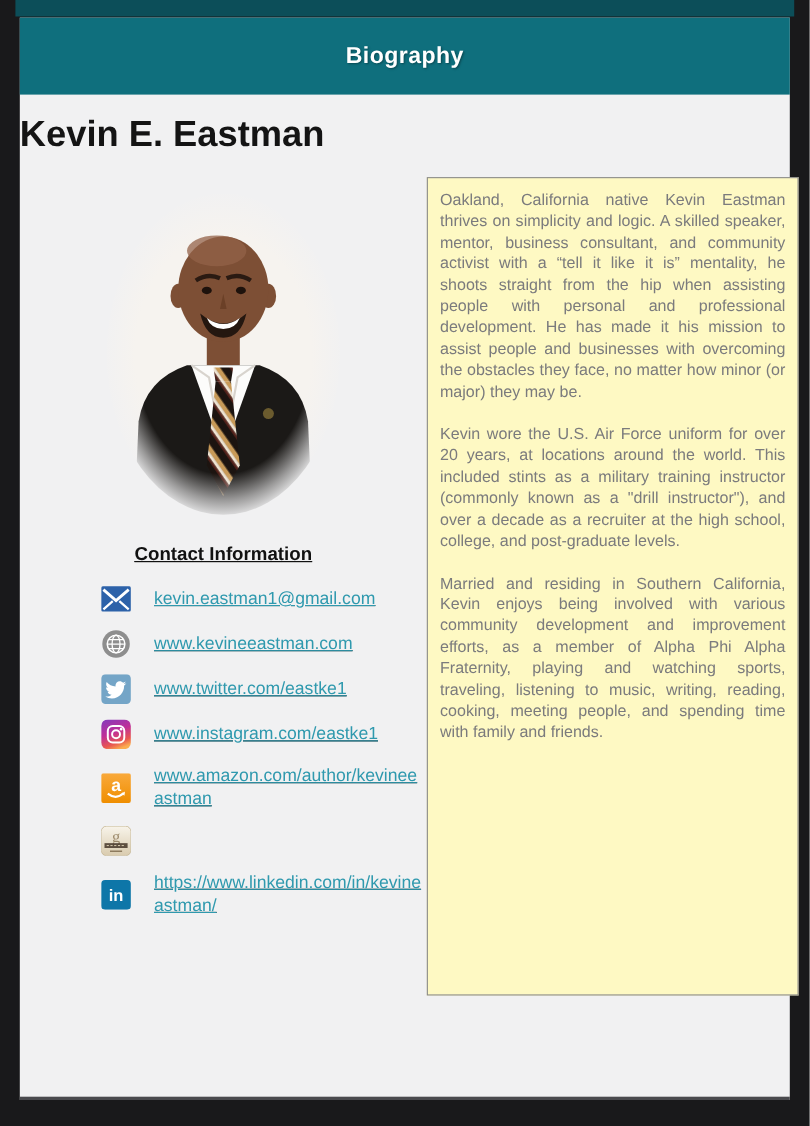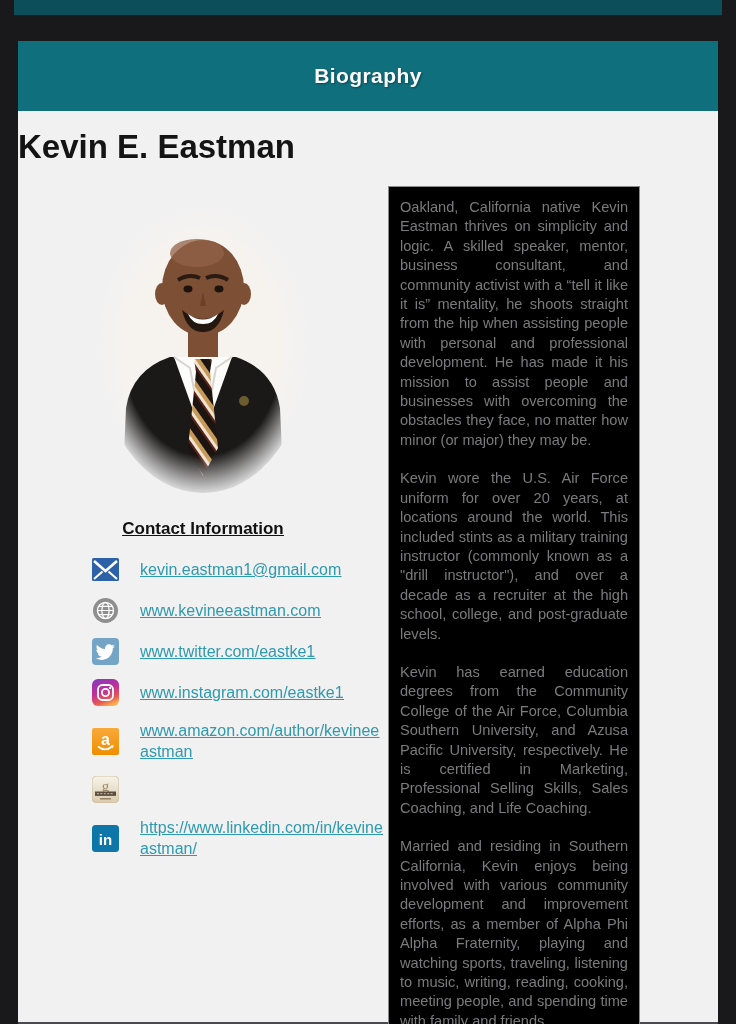--- a/index.html
+++ b/index.html
@@ -6,21 +6,21 @@
   body{
     width:736px;height:1024px;overflow:hidden;position:relative;
     background:#19191B;
     font-family:"Liberation Sans", sans-serif;
   }
   .top-strip{
     position:absolute;left:14px;top:0;width:708px;height:15px;
     background:#0C4E59;
   }
   .card{
-    position:absolute;left:18px;top:41px;width:700px;height:981px;
+    position:absolute;left:18px;top:16px;width:700px;height:981px;
     background:#F1F1F2;border-bottom:3px solid #4A4A4E;
   }
   .band{
     height:70px;background:#0F6F7D;
     display:flex;align-items:center;justify-content:center;
   }
   .band h1{
     margin:0;color:#FFFFFF;font-size:21px;font-weight:bold;letter-spacing:.4px;
     text-shadow:1px 1px 2px rgba(0,0,0,.35);
   }
@@ -37,23 +37,23 @@
   }
   .links{margin:17px 0 0 30px;}
   .link-item{display:flex;align-items:center;margin-bottom:14px;min-height:27px;padding-left:44px;}
   .link-item .icon{width:27px;height:27px;flex:none;margin-right:21px;}
   .link-item .icon svg{display:block;}
   .link{
     color:#2F99AE;font-size:16px;line-height:21px;text-decoration:underline;
     word-break:break-all;max-width:272px;display:inline-block;cursor:pointer;
   }
   .bio-box{
-    position:absolute;left:370px;top:0;width:252px;min-height:744px;
+    position:absolute;left:370px;top:0;width:338px;min-height:744px;
     box-sizing:border-box;border:1px solid #8A8A8A;padding:11px 11px;
-    background:#000000;
+    background:#fef9c3;
   }
   .bio-box p{
     margin:0 0 19px;font-size:14.6px;line-height:19.4px;color:#7B7B7D;
     text-align:justify;
   }
   .bio-box p:last-child{margin-bottom:0;}
 </style>
 </head>
 <body>
 
@@ -222,18 +222,17 @@
           </span>
           <a class="link">https://www.linkedin.com/in/kevineastman/</a>
         </div>
 
       </div>
     </div>
 
     <div class="bio-box">
       <p>Oakland, California native Kevin Eastman thrives on simplicity and logic. A skilled speaker, mentor, business consultant, and community activist with a “tell it like it is” mentality, he shoots straight from the hip when assisting people with personal and professional development. He has made it his mission to assist people and businesses with overcoming the obstacles they face, no matter how minor (or major) they may be.</p>
       <p>Kevin wore the U.S. Air Force uniform for over 20 years, at locations around the world. This included stints as a military training instructor (commonly known as a "drill instructor"), and over a decade as a recruiter at the high school, college, and post-graduate levels.</p>
-      <p>Kevin has earned education degrees from the Community College of the Air Force, Columbia Southern University, and Azusa Pacific University, respectively. He is certified in Marketing, Professional Selling Skills, Sales Coaching, and Life Coaching.</p>
       <p>Married and residing in Southern California, Kevin enjoys being involved with various community development and improvement efforts, as a member of Alpha Phi Alpha Fraternity, playing and watching sports, traveling, listening to music, writing, reading, cooking, meeting people, and spending time with family and friends.</p>
     </div>
 
   </div>
 </div>
 
 </body></html>

